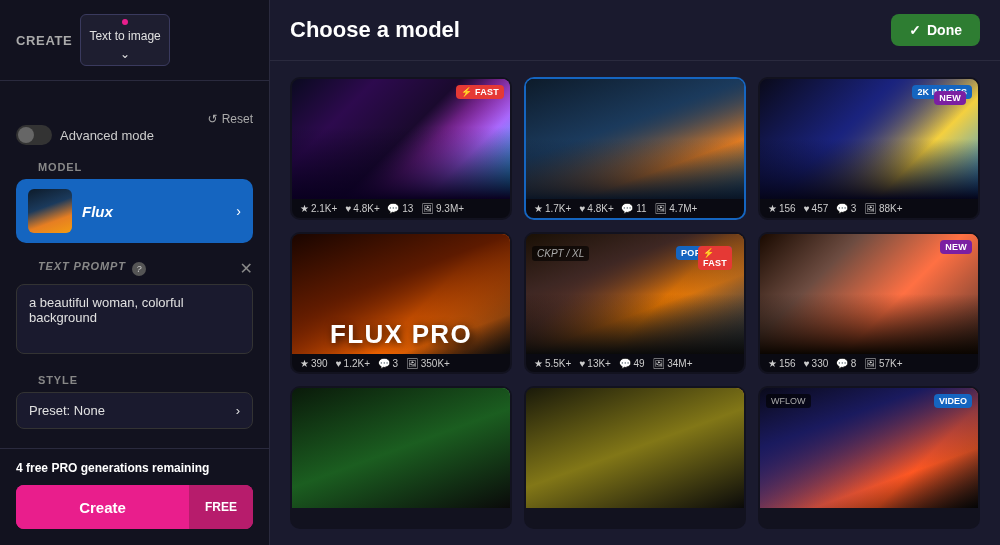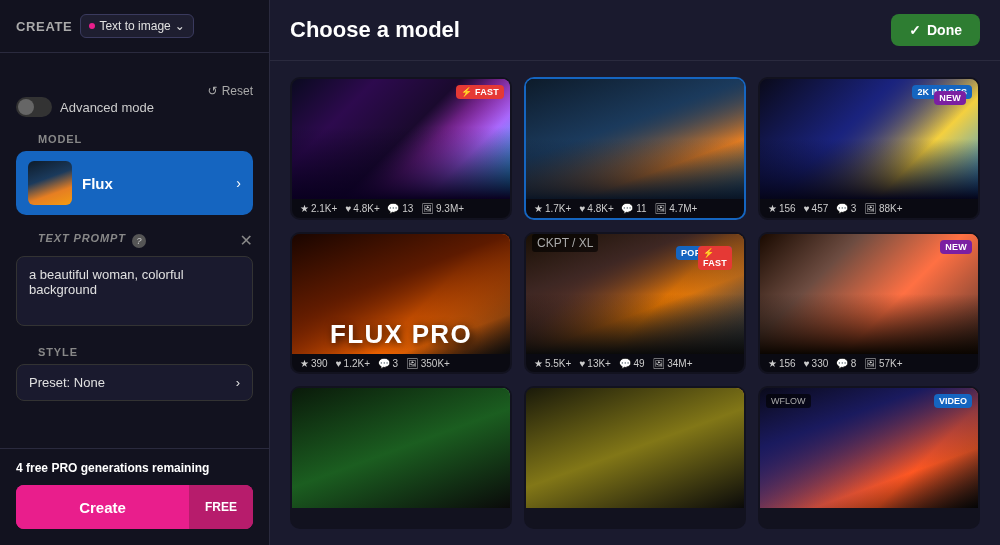--- a/index.html
+++ b/index.html
@@ -50,20 +50,21 @@
       display: flex;
       align-items: center;
       gap: 4px;
       background: #1e1e30;
       border: 1px solid #3a3a5e;
       border-radius: 6px;
       padding: 4px 8px;
       font-size: 12px;
       color: #e0e0e0;
       cursor: pointer;
+      flex-direction: column;
     }
 
     .mode-selector .dot {
       width: 6px;
       height: 6px;
       background: #e91e8c;
       border-radius: 50%;
     }
 
     .sidebar-content {
@@ -150,20 +151,21 @@
       border-radius: 6px;
       overflow: hidden;
       flex-shrink: 0;
       background: linear-gradient(135deg, #e67e22, #1a6099, #2c3e50);
     }
 
     .model-name {
       font-size: 15px;
       font-weight: 600;
       color: #fff;
+      font-style: italic;
     }
 
     .model-chevron {
       position: absolute;
       right: 12px;
       color: #fff;
       font-size: 14px;
     }
 
     .text-prompt-section {}
@@ -445,27 +447,28 @@
     }
 
     .model-title {
       font-size: 13px;
       font-weight: 700;
       color: #fff;
     }
 
     .ckpt-label {
       position: absolute;
-      top: 0;
+      top: 12px;
       left: 6px;
       background: rgba(0,0,0,0.6);
       color: #aaa;
-      font-size: 12px;
+      font-size: 10px;
       padding: 2px 5px;
       border-radius: 3px;
+      font-style: italic;
     }
 
     .flux-pro-text {
       position: absolute;
       bottom: 4px;
       left: 0;
       right: 0;
       text-align: center;
       font-size: 26px;
       font-weight: 700;

